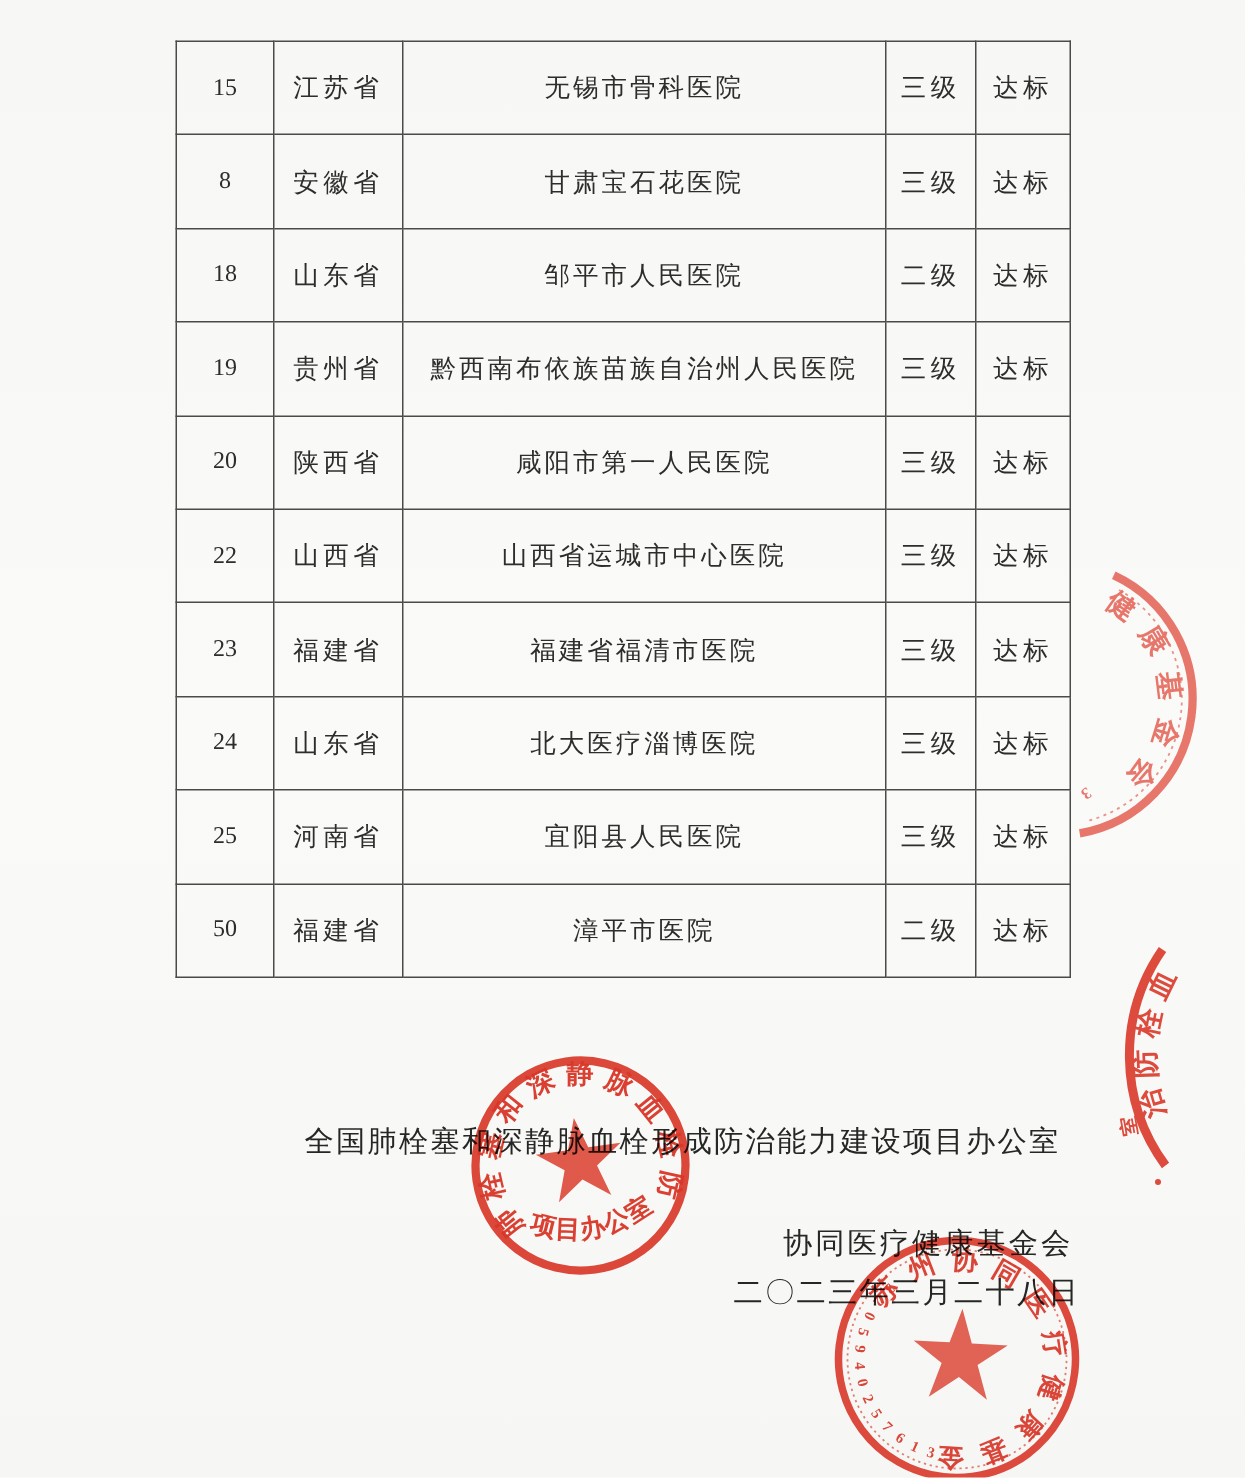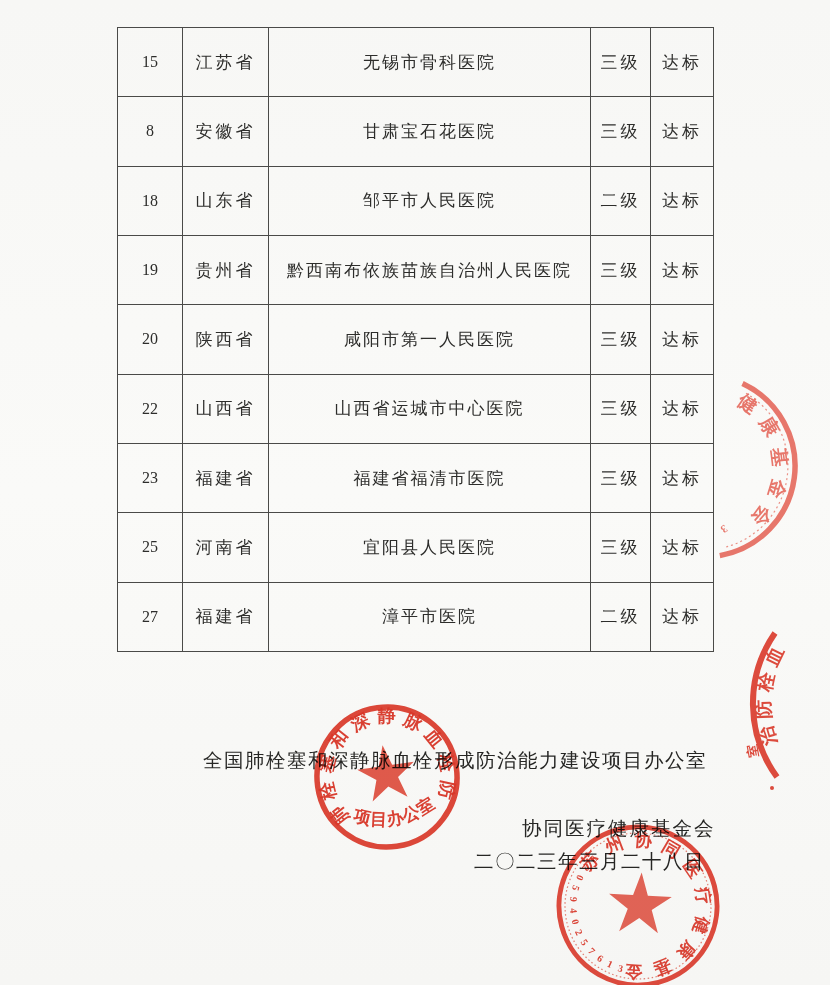--- a/index.html
+++ b/index.html
@@ -20,21 +20,21 @@
     font-size:17px;color:#2d2d2b;letter-spacing:2px;
     padding:0;overflow:hidden;white-space:nowrap;
   }
   #reg-table td.c-no{font-size:16px;letter-spacing:0;}
   #reg-table td.c-prov{letter-spacing:3px;}
   #reg-table td.c-level,#reg-table td.c-status{letter-spacing:3px;}
   
   .foot-line{position:absolute;color:#262624;z-index:3;white-space:nowrap;}
   #office-line{left:203px;top:747px;font-size:19.5px;letter-spacing:1.5px;}
   #org-line{left:522px;top:815px;font-size:19.5px;letter-spacing:2px;}
-  #date-line{left:474px;top:848px;font-size:19.5px;letter-spacing:1.5px;}
+  #date-line{left:489px;top:848px;font-size:19.5px;letter-spacing:1.5px;}
   
   .stamp{position:absolute;mix-blend-mode:multiply;pointer-events:none;}
   #stamp-office{left:309px;top:699px;transform:rotate(-8deg);z-index:5;}
   #stamp-foundation{left:554px;top:822px;transform:rotate(75deg);z-index:5;}
   #stamp-partial-foundation{left:600px;top:350px;z-index:5;opacity:.8;}
   #stamp-partial-thrombosis{left:700px;top:600px;z-index:5;opacity:.9;}
   .seal-text{font-family:"Liberation Serif","DejaVu Serif",serif;font-weight:bold;}
 </style>
 </head>
 <body>
@@ -93,28 +93,35 @@
           <td class="c-status">达标</td>
         </tr>
         <tr>
           <td class="c-no">23</td>
           <td class="c-prov">福建省</td>
           <td class="c-hosp">福建省福清市医院</td>
           <td class="c-level">三级</td>
           <td class="c-status">达标</td>
         </tr>
         <tr>
+          <td class="c-no">24</td>
+          <td class="c-prov">山东省</td>
+          <td class="c-hosp">北大医疗淄博医院</td>
+          <td class="c-level">三级</td>
+          <td class="c-status">达标</td>
+        </tr>
+        <tr>
           <td class="c-no">25</td>
           <td class="c-prov">河南省</td>
           <td class="c-hosp">宜阳县人民医院</td>
           <td class="c-level">三级</td>
           <td class="c-status">达标</td>
         </tr>
         <tr>
-          <td class="c-no">27</td>
+          <td class="c-no">50</td>
           <td class="c-prov">福建省</td>
           <td class="c-hosp">漳平市医院</td>
           <td class="c-level">二级</td>
           <td class="c-status">达标</td>
         </tr>
       </tbody>
   </table>
 
   <div id="office-line" class="foot-line">全国肺栓塞和深静脉血栓形成防治能力建设项目办公室</div>
   <div id="org-line" class="foot-line">协同医疗健康基金会</div>

